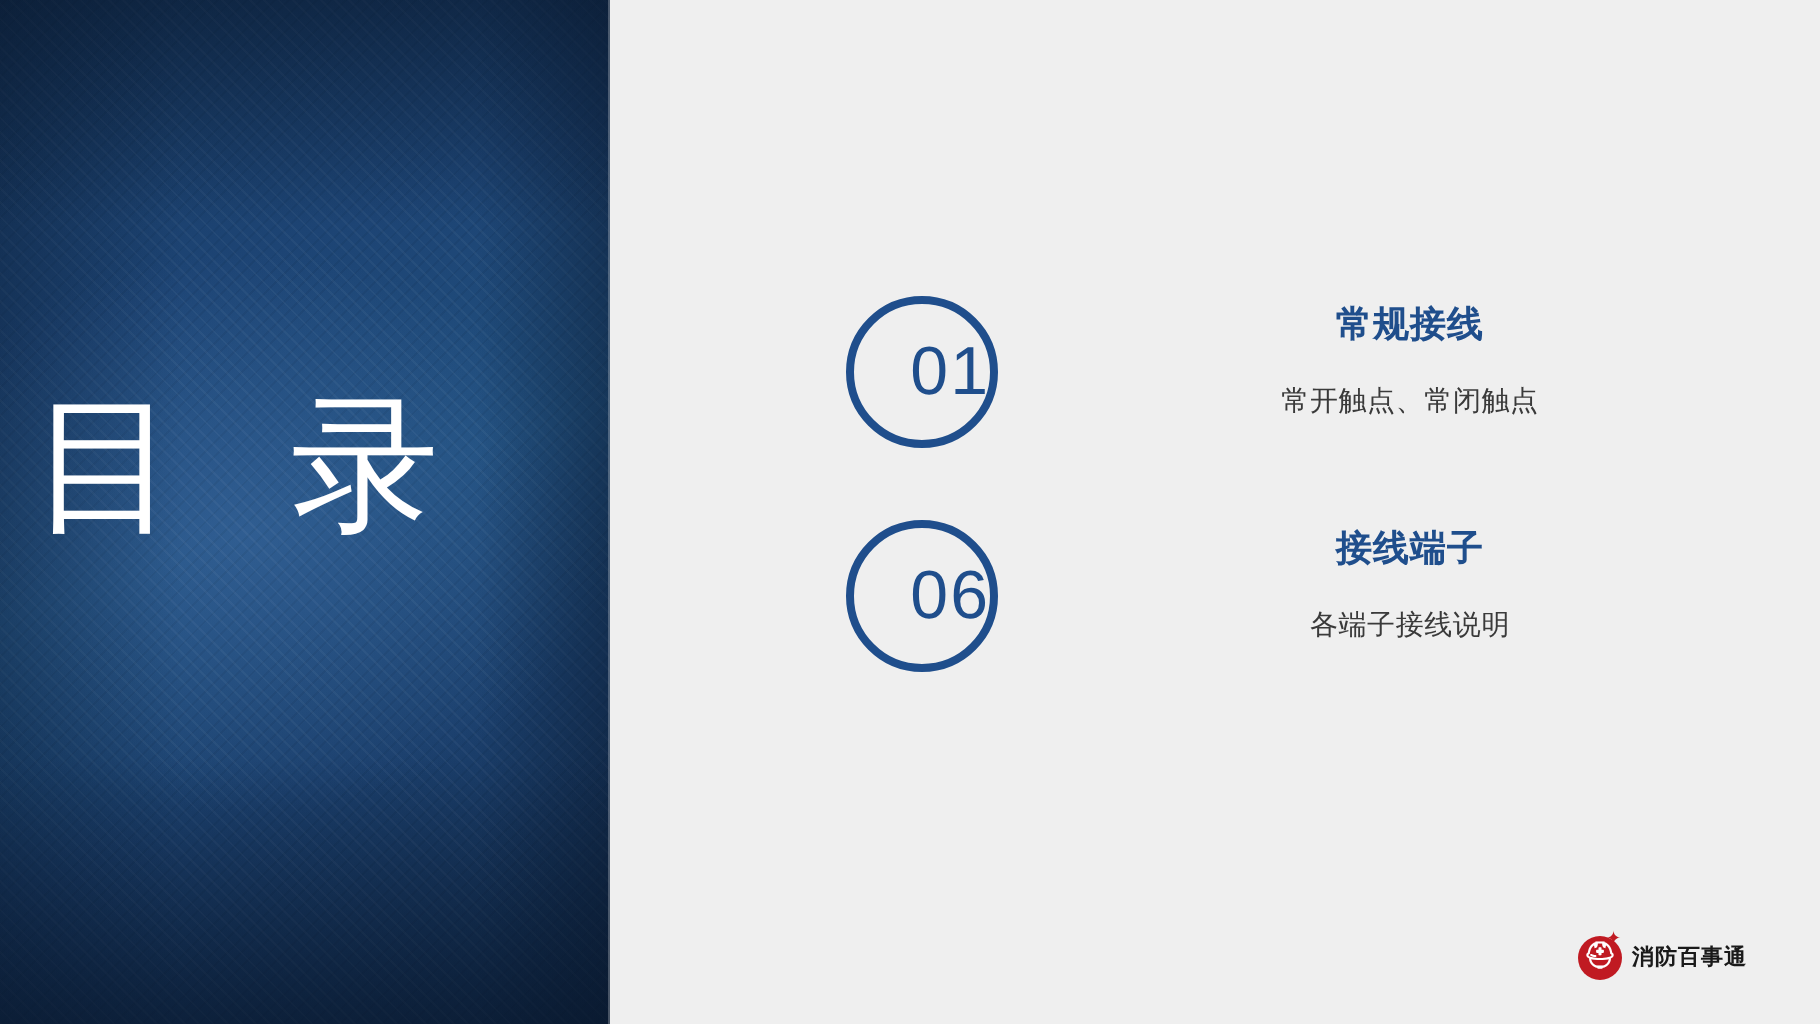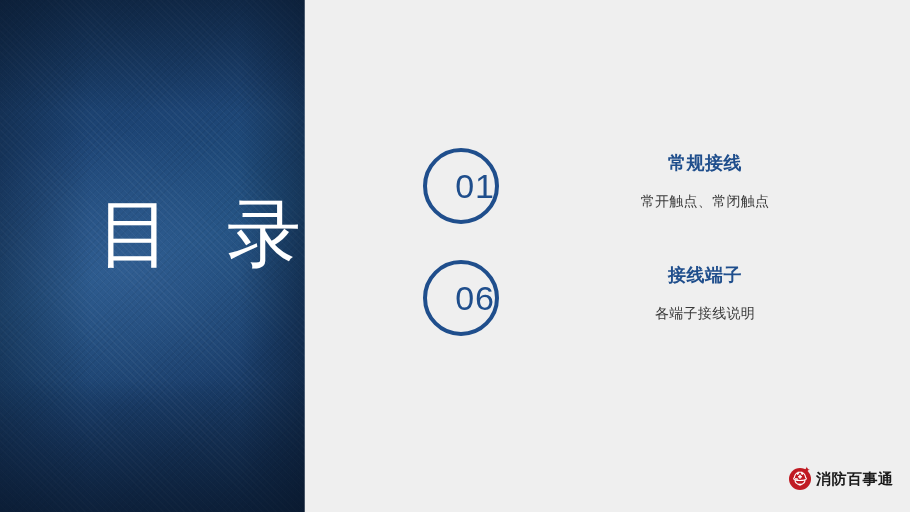--- a/index.html
+++ b/index.html
@@ -50,24 +50,24 @@
   .left-edge-line {
     position: absolute;
     left: 304px;
     top: 0;
     width: 1px;
     height: 512px;
     background: rgba(255,255,255,0.25);
   }
   .panel-title {
     position: absolute;
-    left: 12px;
+    left: 0;
     top: 196px;
     width: 305px;
-    text-align: right;
+    text-align: left;
     color: #ffffff;
     font-size: 74px;
     line-height: 1;
     letter-spacing: 16px;
     text-indent: 16px;
     font-family: "DejaVu Sans", "Liberation Sans", sans-serif;
     font-weight: 400;
     white-space: nowrap;
   }
   
@@ -156,21 +156,21 @@
     top: -1px;
     width: 7px;
     height: 7px;
     color: #c01a22;
     font-size: 9px;
     line-height: 7px;
     font-family: "DejaVu Sans", sans-serif;
   }
   .logo-text {
     color: #1a1a1a;
-    font-size: 15px;
+    font-size: 11px;
     line-height: 22px;
     font-family: "DejaVu Sans", "Liberation Sans", sans-serif;
     font-weight: 700;
     letter-spacing: 0.5px;
     white-space: nowrap;
   }
 </style>
 </head>
 <body>
 

